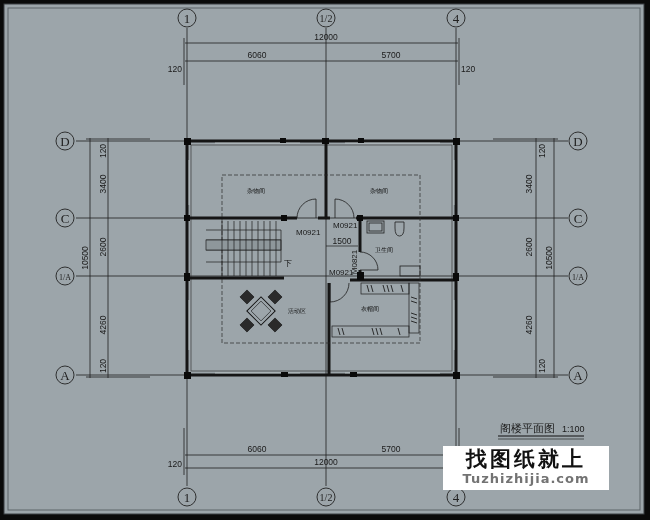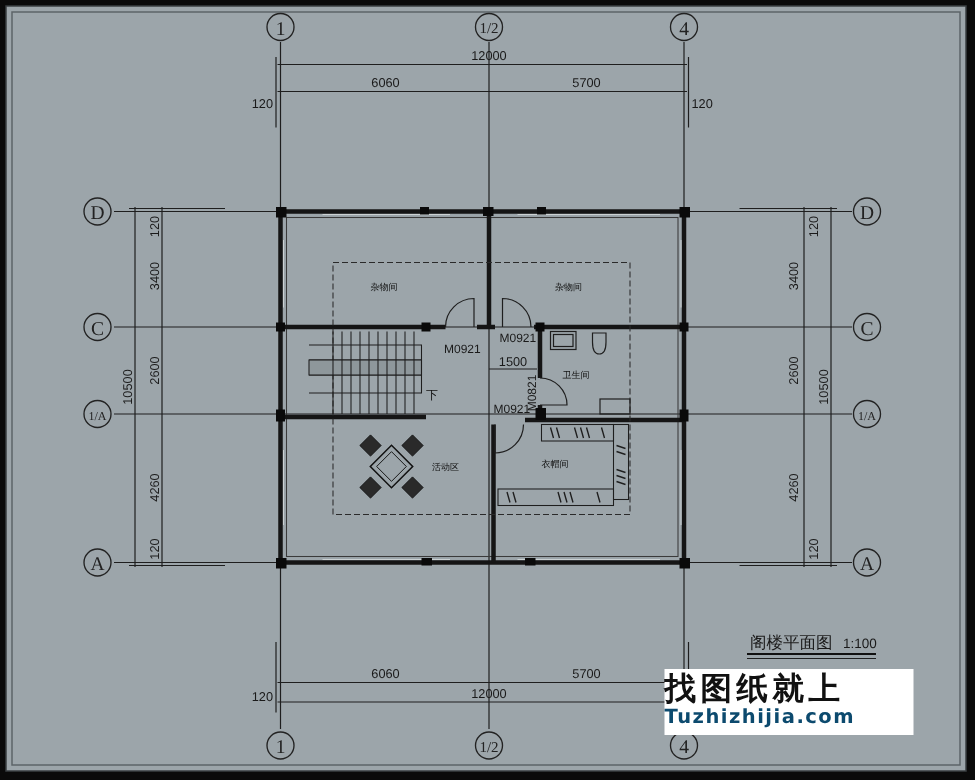--- a/index.html
+++ b/index.html
@@ -3,23 +3,23 @@
   <meta charset="utf-8">
   <style>
     html, body { margin: 0; padding: 0; }
     body { width: 650px; height: 520px; background: #000; overflow: hidden; font-family: "Liberation Sans", sans-serif; }
     #frame { position: absolute; left: 0; top: 0; width: 650px; height: 520px; }
     svg text { font-family: "Liberation Sans", sans-serif; }
     .dim { font-size: 8.5px; fill: #1a1a1a; }
     .room { font-size: 6px; fill: #111; font-family: "DejaVu Sans", sans-serif; }
     .axis { font-size: 13px; fill: #222; font-family: "Liberation Serif", serif; }
     .door { font-size: 8px; fill: #1a1a1a; }
-    #watermark { position: absolute; left: 443px; top: 446px; width: 166px; height: 44px; background: #fff; text-align: left; }
+    #watermark { position: absolute; left: 443px; top: 446px; width: 166px; height: 44px; background: #fff; text-align: center; }
     #wm-cn { font-family: "DejaVu Sans", sans-serif; font-weight: bold; font-size: 21px; color: #111; line-height: 24px; letter-spacing: 3px; margin-top: 1px; }
-    #wm-en { font-family: "DejaVu Sans", sans-serif; font-weight: bold; font-size: 13px; color: #0c4a6e; line-height: 16px; letter-spacing: 1px; }
+    #wm-en { font-family: "DejaVu Sans", sans-serif; font-weight: bold; font-size: 13px; color: #737373; line-height: 16px; letter-spacing: 1px; }
   </style>
 </head>
 <body>
 
 <div id="frame">
 <svg width="650" height="520" viewBox="0 0 650 520" xmlns="http://www.w3.org/2000/svg">
 
   <rect x="0" y="0" width="650" height="520" fill="#0a0a0a"></rect>
   <rect x="4" y="4" width="640" height="510" fill="#9ca5aa" stroke="#3a3f42" stroke-width="1"></rect>
   <rect x="8" y="8" width="632" height="502" fill="none" stroke="#5c6468" stroke-width="1"></rect>

